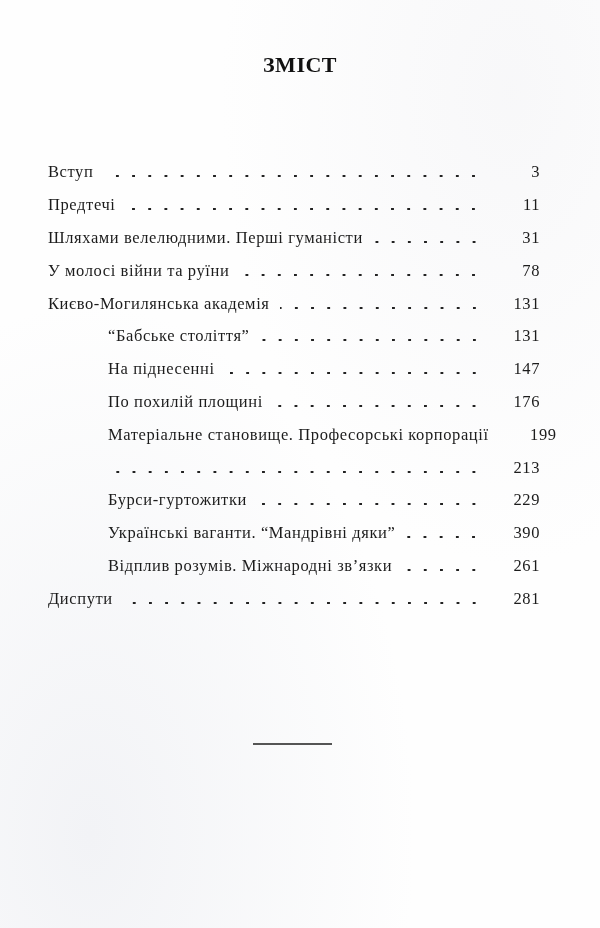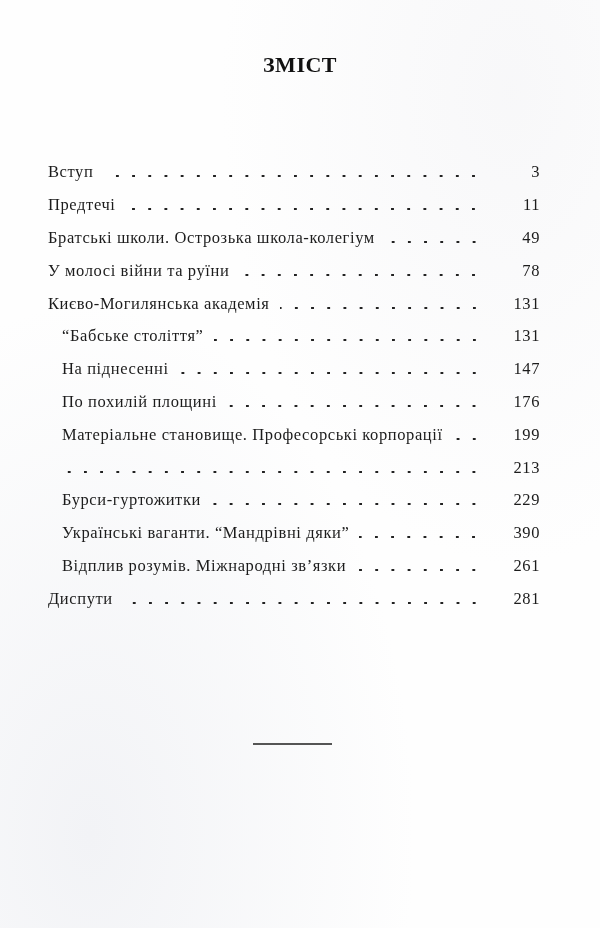--- a/index.html
+++ b/index.html
@@ -49,21 +49,21 @@
       position: relative;
       height: 32.8px;
       display: flex;
       align-items: center;
       font-family: "Liberation Serif", "DejaVu Serif", serif;
       font-size: 16.5px;
       letter-spacing: 0.6px;
       color: #1c1c1c;
     }
     .toc-row.level-1 { padding-left: 48px; }
-    .toc-row.level-2 { padding-left: 62px; }
+    .toc-row.level-2 { padding-left: 108px; }
     .toc-label {
       white-space: nowrap;
       flex: 0 0 auto;
       padding-right: 6px;
       background: transparent;
     }
     .toc-leader {
       flex: 1 1 auto;
       height: 4px;
       margin: 8px 14px 0 4px;
@@ -98,23 +98,23 @@
       <span class="toc-label">Вступ</span>
       <span class="toc-leader"></span>
       <span class="toc-page">3</span>
     </li>
     <li class="toc-row level-1">
       <span class="toc-label">Предтечі</span>
       <span class="toc-leader"></span>
       <span class="toc-page">11</span>
     </li>
     <li class="toc-row level-1">
-      <span class="toc-label">Братські школи. Острозька школа-колегіум</span>
+      <span class="toc-label">Шляхами велелюдними. Перші гуманісти</span>
       <span class="toc-leader"></span>
-      <span class="toc-page">49</span>
+      <span class="toc-page">31</span>
     </li>
     <li class="toc-row level-1">
       <span class="toc-label">У молосі війни та руїни</span>
       <span class="toc-leader"></span>
       <span class="toc-page">78</span>
     </li>
     <li class="toc-row level-1">
       <span class="toc-label">Києво-Могилянська академія</span>
       <span class="toc-leader"></span>
       <span class="toc-page">131</span>

